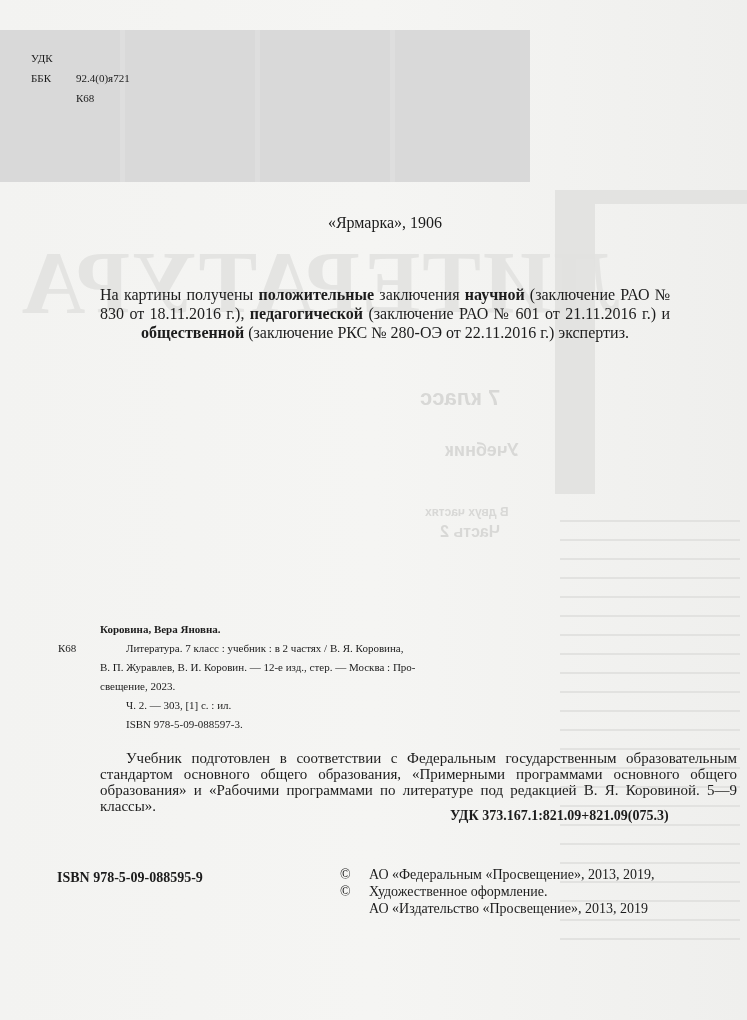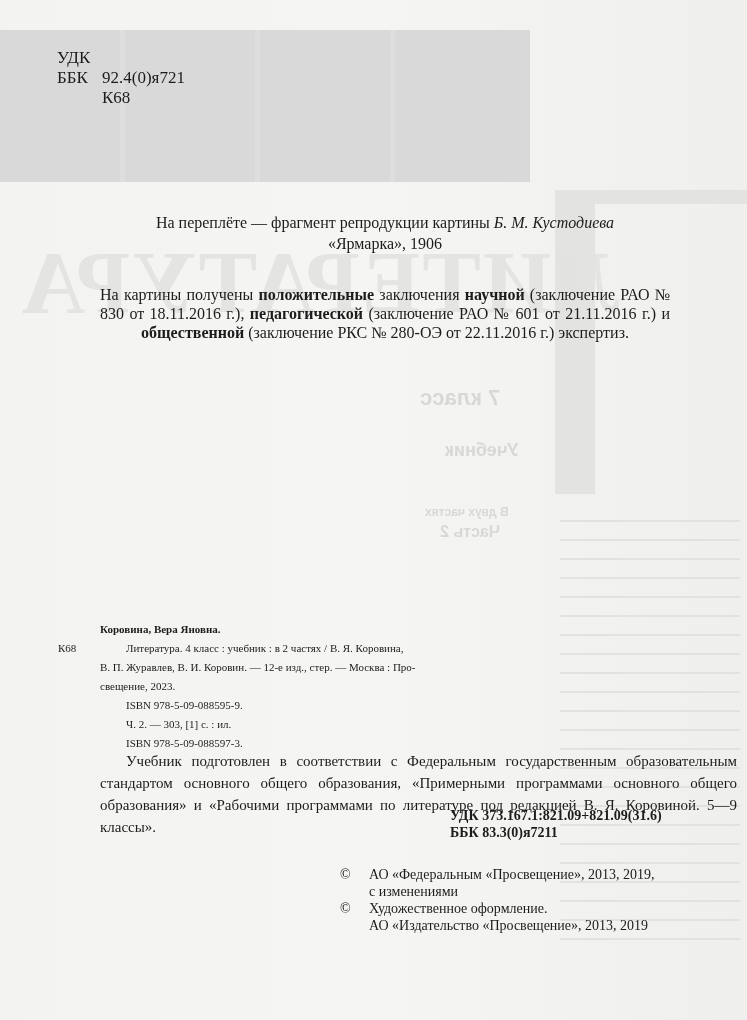--- a/index.html
+++ b/index.html
@@ -72,22 +72,22 @@
       margin-bottom: 17px;
     }
 
     .text {
       position: absolute;
       white-space: nowrap;
       font-size: 16px;
       line-height: 19px;
     }
     .udk-top {
-      left: 57px; top: 48px;
-      font-size: 17px;
+      left: 31px; top: 48px;
+      font-size: 11px;
       line-height: 20px;
     }
     .udk-top .row { display: flex; }
     .udk-top .lbl { width: 45px; display: inline-block; }
 
     .cover-note {
       left: 95px; top: 212px;
       width: 580px;
       text-align: center;
       font-size: 16px;
@@ -113,21 +113,21 @@
     }
     .catalog .author { padding-left: 42px; font-weight: bold; }
     .catalog .k68 { position: absolute; left: 0; top: 19px; }
     .catalog .line { padding-left: 42px; }
     .catalog .isbn-block { padding-left: 68px; }
 
     .standard {
       left: 100px; top: 750px;
       width: 637px;
       font-size: 15px;
-      line-height: 22px;
+      line-height: 16px;
       white-space: normal;
       text-align: justify;
       text-indent: 26px;
     }
     .udk-bottom {
       left: 450px; top: 807px;
       font-weight: bold;
       font-size: 14px;
       line-height: 17px;
     }
@@ -197,57 +197,52 @@
       <span class="lbl">ББК</span>
       <span>92.4(0)я721</span>
     </div>
     <div class="row">
       <span class="lbl"></span>
       <span>К68</span>
     </div>
   </div>
 
   <div class="text cover-note">
-    <div>
-      <span>На переплёте — фрагмент репродукции картины </span><i>Б. М. Кустодиева</i>
-    </div>
     <div>«Ярмарка», 1906</div>
   </div>
 
   <div class="text approval">
     <span>На картины получены </span><b>положительные</b><span> заключения </span><b>научной</b><span> (заключение РАО № 830 от 18.11.2016 г.), </span><b>педагогической</b><span> (заключение РАО № 601 от 21.11.2016 г.) и </span><b>общественной</b><span> (заключение РКС № 280-ОЭ от 22.11.2016 г.) экспертиз.</span>
   </div>
 
   <div class="text catalog">
     <div class="author">Коровина, Вера Яновна.</div>
     <span class="k68">К68</span>
-    <div class="line" style="padding-left:68px;">Литература. 4 класс : учебник : в 2 частях / В. Я. Коровина,</div>
+    <div class="line" style="padding-left:68px;">Литература. 7 класс : учебник : в 2 частях / В. Я. Коровина,</div>
     <div class="line">В. П. Журавлев, В. И. Коровин. — 12-е изд., стер. — Москва : Про-</div>
     <div class="line">свещение, 2023.</div>
-    <div class="isbn-block">ISBN 978-5-09-088595-9.</div>
     <div class="isbn-block">Ч. 2. — 303, [1] с. : ил.</div>
     <div class="isbn-block">ISBN 978-5-09-088597-3.</div>
   </div>
 
   <div class="text standard">Учебник подготовлен в соответствии с Федеральным государственным образовательным стандартом основного общего образования, «Примерными программами основного общего образования» и «Рабочими программами по литературе под редакцией В. Я. Коровиной. 5—9 классы».</div>
 
   <div class="text udk-bottom">
-    <div>УДК 373.167.1:821.09+821.09(31.6)</div>
-    <div>ББК 83.3(0)я7211</div>
+    <div>УДК 373.167.1:821.09+821.09(075.3)</div>
   </div>
 
   <div class="text isbn-bottom">
+    <div>ISBN 978-5-09-088595-9</div>
   </div>
 
   <div class="text copyright">
     <div class="c-row">
       <span class="c-sym">©</span>
       <span>АО «Федеральным «Просвещение», 2013, 2019,</span>
     </div>
-    <div class="c-indent">с изменениями</div>
     <div class="c-row">
       <span class="c-sym">©</span>
       <span>Художественное оформление.</span>
     </div>
     <div class="c-indent">АО «Издательство «Просвещение», 2013, 2019</div>
   </div>
 
 </div>
 
 </body></html>

